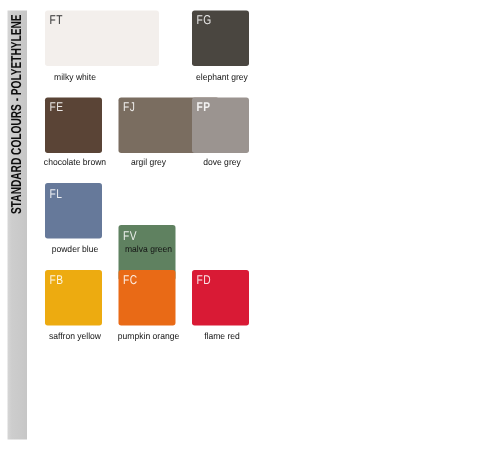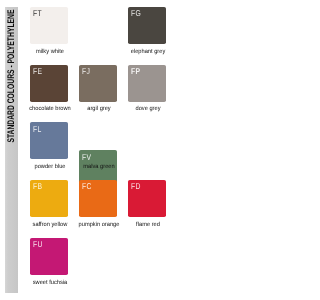--- a/index.html
+++ b/index.html
@@ -36,39 +36,39 @@
 <body>
 
 <div class="page">
 
   <div class="sidebar">
     <div class="sidebar-text">STANDARD COLOURS - POLYETHYLENE</div>
   </div>
 
   <div class="grid">
     <div class="cell" style="left:0px;top:0.0px">
-      <div class="sw" style="background-color: rgb(243, 239, 236);">
+      <div class="sw" style="background-color: rgb(243, 239, 236); padding-left: 38px;">
         <div class="code dark">FT</div>
       </div>
       <div class="lbl">milky white</div>
     </div>
     <div class="cell" style="left:98px;top:0.0px">
       <div class="sw" style="background-color: rgb(74, 70, 64);">
         <div class="code">FG</div>
       </div>
       <div class="lbl">elephant grey</div>
     </div>
     <div class="cell" style="left:0px;top:57.7px">
       <div class="sw" style="background-color: rgb(90, 68, 54);">
         <div class="code">FE</div>
       </div>
       <div class="lbl">chocolate brown</div>
     </div>
     <div class="cell" style="left:49px;top:57.7px">
-      <div class="sw" style="background-color: rgb(122, 109, 96);">
+      <div class="sw" style="background-color: rgb(122, 109, 96); padding-left: 29px;">
         <div class="code">FJ</div>
       </div>
       <div class="lbl">argil grey</div>
     </div>
     <div class="cell" style="left:98px;top:57.7px">
       <div class="sw" style="background-color: rgb(155, 148, 144); font-weight: bold;">
         <div class="code">FP</div>
       </div>
       <div class="lbl">dove grey</div>
     </div>
@@ -95,21 +95,15 @@
         <div class="code">FD</div>
       </div>
       <div class="lbl">flame red</div>
     </div>
     <div class="cell" style="left:49px;top:173.1px">
       <div class="sw" style="background-color: rgb(233, 106, 22);">
         <div class="code">FC</div>
       </div>
       <div class="lbl">pumpkin orange</div>
     </div>
-    <div class="cell" style="left:0px;top:230.8px">
-      <div class="sw" style="background-color: rgb(196, 24, 116);">
-        <div class="code">FU</div>
-      </div>
-      <div class="lbl">sweet fuchsia</div>
-    </div>
   </div>
 
 </div>
 
 </body></html>

